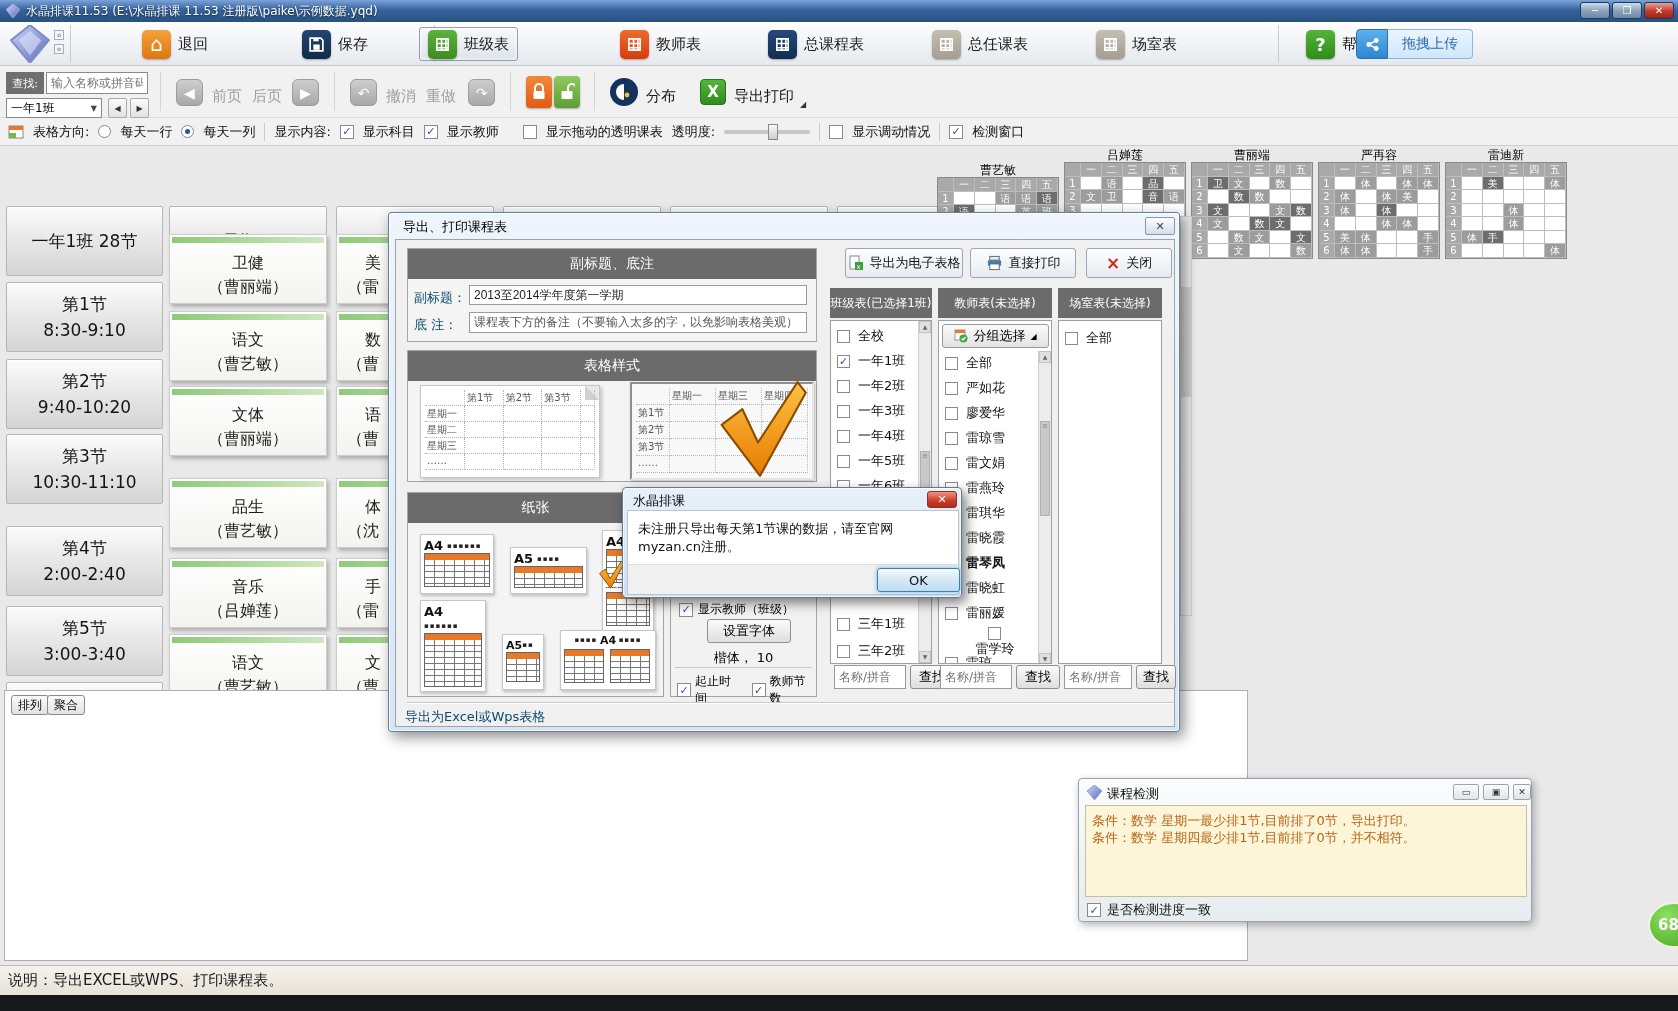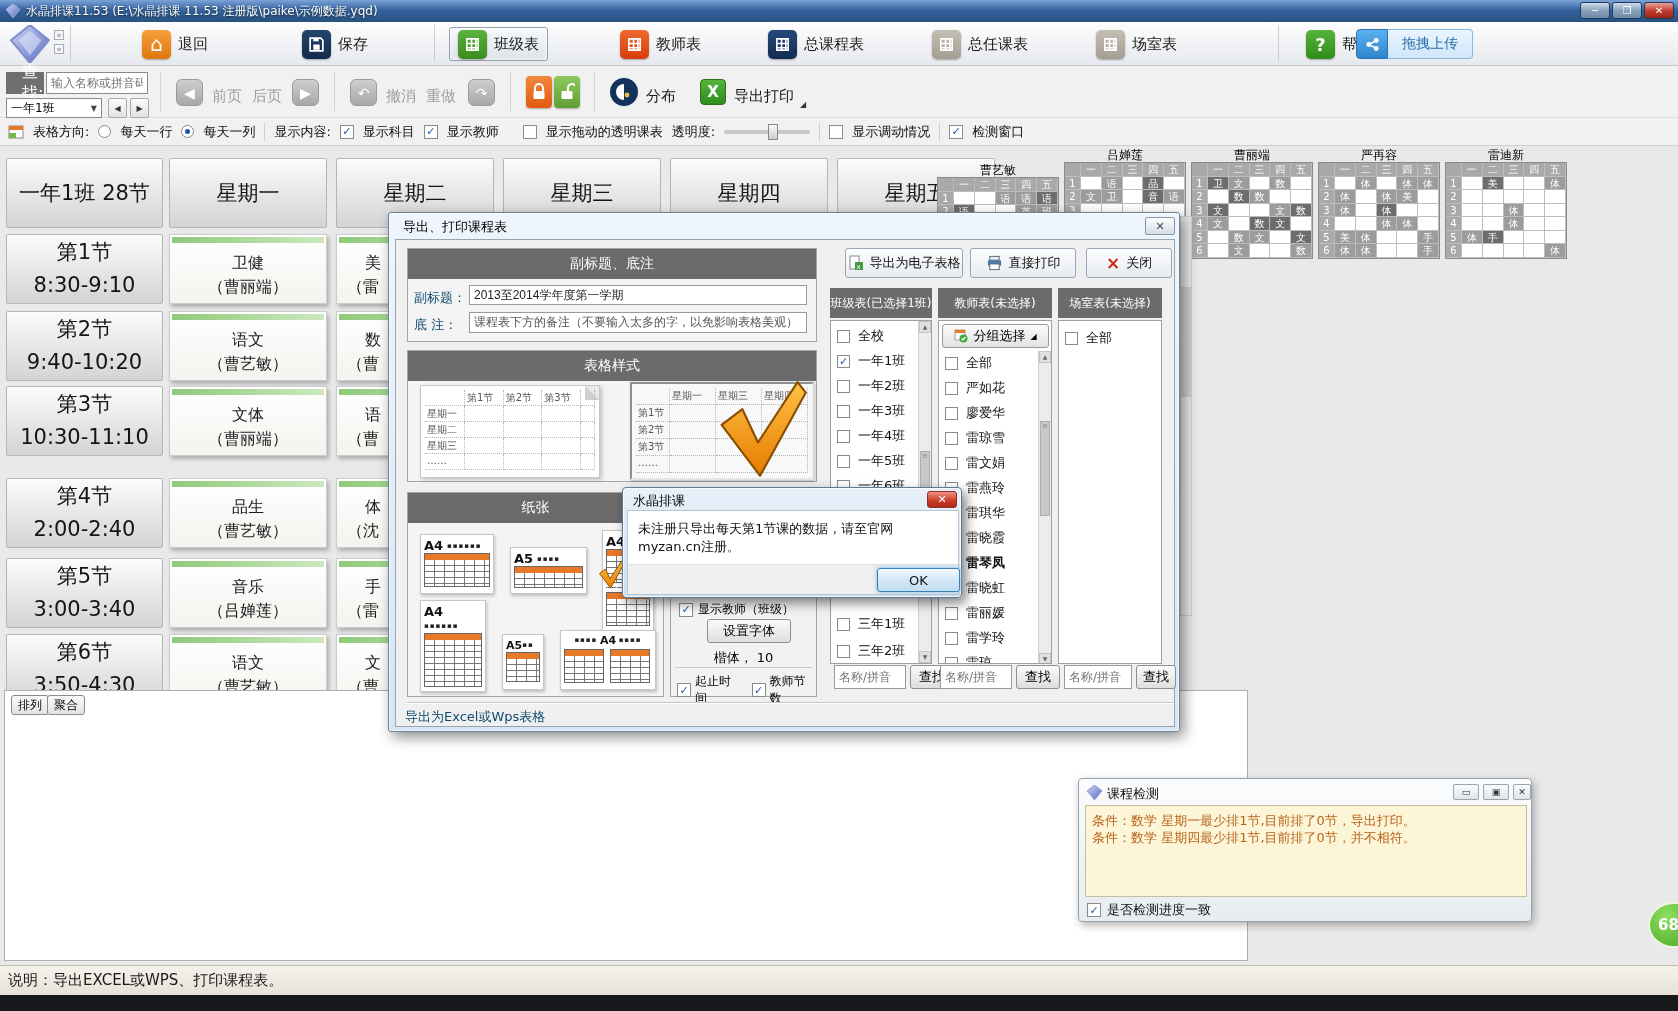--- a/index.html
+++ b/index.html
@@ -34,21 +34,21 @@
   .upload-ic { width:32px; height:30px; background:linear-gradient(#5cb0ef,#2f86cf);
     border:1px solid #2a72b5; border-radius:4px 0 0 4px; display:flex; align-items:center; justify-content:center; }
   .upload-lb { height:30px; padding:0 14px; display:flex; align-items:center;
     background:linear-gradient(#eaf5fe,#cfe7fa); border:1px solid #86b8e2; border-left:none;
     border-radius:0 4px 4px 0; color:#2d6da8; font-size:14px; }
 
   
   .toolbar2 { left:0; top:66px; width:1678px; height:52px; background:#f1f1f1;
     border-bottom:1px solid #dcdcdc; }
   .find-label { position:absolute; left:6px; top:6px; width:38px; height:22px; background:#6f6f6f;
-    color:#fff; font-size:16px; display:flex; align-items:center; justify-content:center;padding-left:16px; }
+    color:#fff; font-size:11px; display:flex; align-items:center; justify-content:center; }
   .find-input { position:absolute; left:46px; top:6px; width:102px; height:22px; background:#fff;
     border:1px solid #8a8a8a; font-size:12px; color:#777; padding:0 4px;
     font-family:"DejaVu Sans","Liberation Sans",sans-serif; }
   .class-dd { position:absolute; left:6px; top:32px; width:96px; height:20px; background:#fff;
     border:1px solid #8a8a8a; font-size:12px; display:flex; align-items:center; padding:0 4px; }
   .class-dd .dda { margin-left:auto; font-size:8px; color:#444; }
   .mini-btn { position:absolute; top:32px; width:19px; height:20px; border:1px solid #aaa;
     background:linear-gradient(#fbfbfb,#e2e2e2); font-size:8px; color:#333; display:flex;
     align-items:center; justify-content:center; border-radius:2px; }
   .vsep2 { position:absolute; top:6px; bottom:6px; width:1px; background:#d3d3d3; }
@@ -82,21 +82,21 @@
   .sl-thumb { position:absolute; left:44px; top:-6px; width:10px; height:16px;
     background:linear-gradient(#fafafa,#cdcdcd); border:1px solid #888; }
   .gap { flex:0 0 auto; }
 
   
   .workspace { left:0; top:146px; width:1678px; height:819px; background:#e9e9e9; overflow:hidden; }
 
   .gcell { position:absolute; background:linear-gradient(#fbfbfb,#e9e9e9 45%,#d4d4d4);
     border:1px solid #b5b5b5; border-radius:2px; box-shadow:inset 0 1px 0 #fff;
     display:flex; flex-direction:column; align-items:center; justify-content:center;
-    font-size:21px; color:#141414; line-height:1.55; }
+    font-size:17px; color:#141414; line-height:1.55;margin-top:48px; }
   .card { position:absolute; background:linear-gradient(#ffffff,#f3f3ef);
     border:1px solid #cccccc; box-shadow:2px 3px 4px rgba(0,0,0,.25); padding-top:12px;
     display:flex; flex-direction:column; align-items:center; justify-content:center;
     font-size:16px; color:#1c1c1c; line-height:1.5; }
   .card::before { content:""; position:absolute; left:2px; right:2px; top:2px; height:6px;
     background:linear-gradient(90deg,#8fca79,#cde8bf); }
   .card.partial { align-items:flex-start; }
   .card.partial .l1 { padding-left:28px; }
   .card.partial .l2 { padding-left:10px; }
 
@@ -271,21 +271,21 @@
         <svg width="17" height="17" viewBox="0 0 16 16">
             <path d="M2 2 h10 l2 2 v10 H2 Z" fill="none" stroke="#fff" stroke-width="1.6"></path>
             <rect x="5" y="8" width="6" height="5" fill="#fff"></rect>
             <rect x="5" y="2" width="5" height="3" fill="#fff"></rect>
           </svg>
       </span>
       <span>保存</span>
     </div>
     <div class="vsep1" style="left:434px"></div>
 
-    <div class="t1item active" style="left:449px">
+    <div class="t1item active" style="left:419px">
       <span class="icon-sq" style="background:linear-gradient(#5cb33d,#3a8c1e)">
         <svg width="17" height="17" viewBox="0 0 18 18">
             <path d="M3 3 h12 v12 H3 Z M3 8 h12 M3 12.5 h12 M8 3 v12 M12.5 3 v12" fill="none" stroke="#fff" stroke-width="1.7"></path>
           </svg>
       </span>
       <span>班级表</span>
     </div>
     <div class="t1item" style="left:612px">
       <span class="icon-sq" style="background:linear-gradient(#ef6a2d,#d63c0c)">
         <svg width="17" height="17" viewBox="0 0 18 18">
@@ -1019,21 +1019,21 @@
               <span>雷琴凤</span>
             </div>
             <div class="li" style="top: 256px;">
               <span class="cb"></span>
               <span>雷晓虹</span>
             </div>
             <div class="li" style="top: 281px;">
               <span class="cb"></span>
               <span>雷丽媛</span>
             </div>
-            <div class="li" style="top: 306px;">
+            <div class="li" style="top: 306px; flex-direction: column;">
               <span class="cb"></span>
               <span>雷学玲</span>
             </div>
             <div class="li" style="top: 331px;">
               <span class="cb"></span>
               <span>雷琼</span>
             </div>
           </div>
         <div class="listbox" style="left:662px;top:80px;width:104px;height:344px">
             <div class="li" style="top: 6px;">

